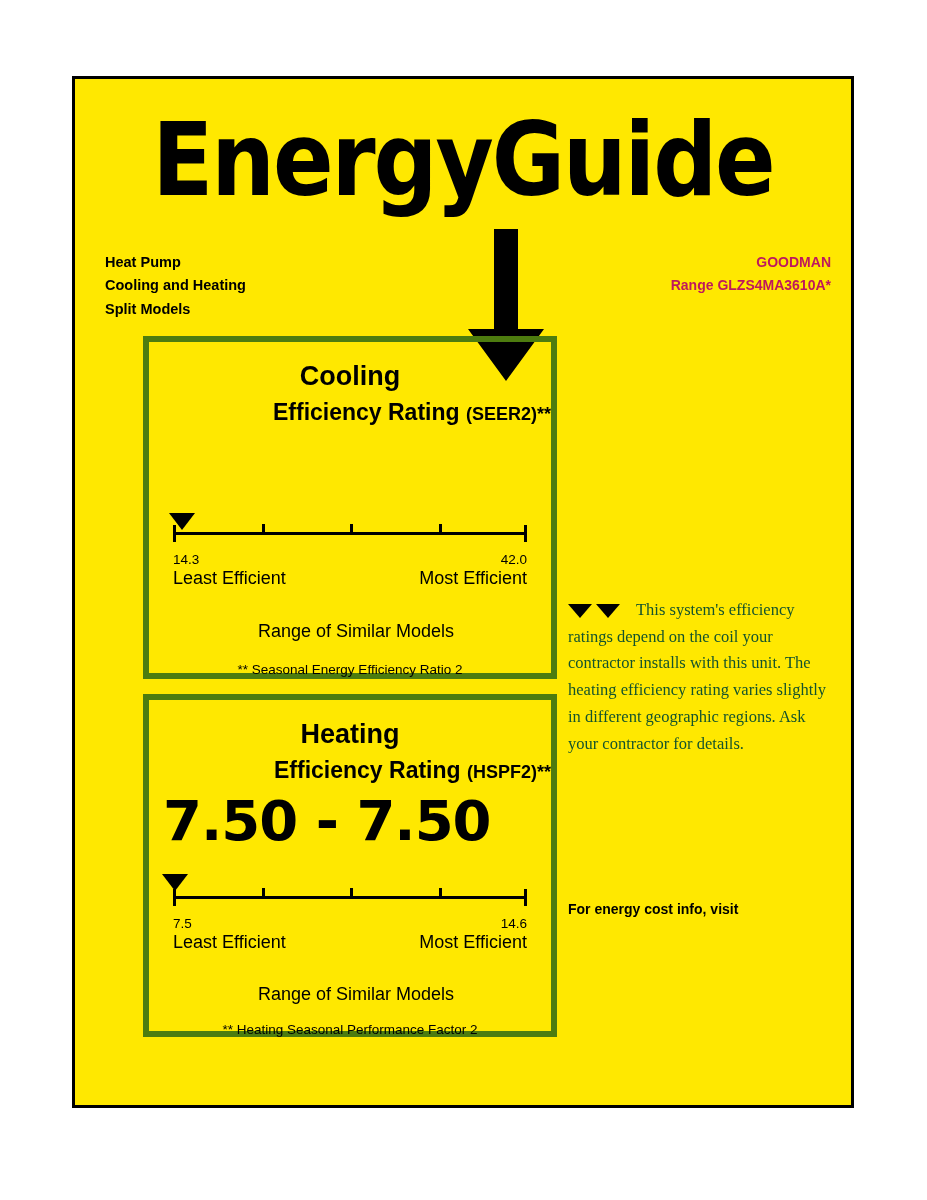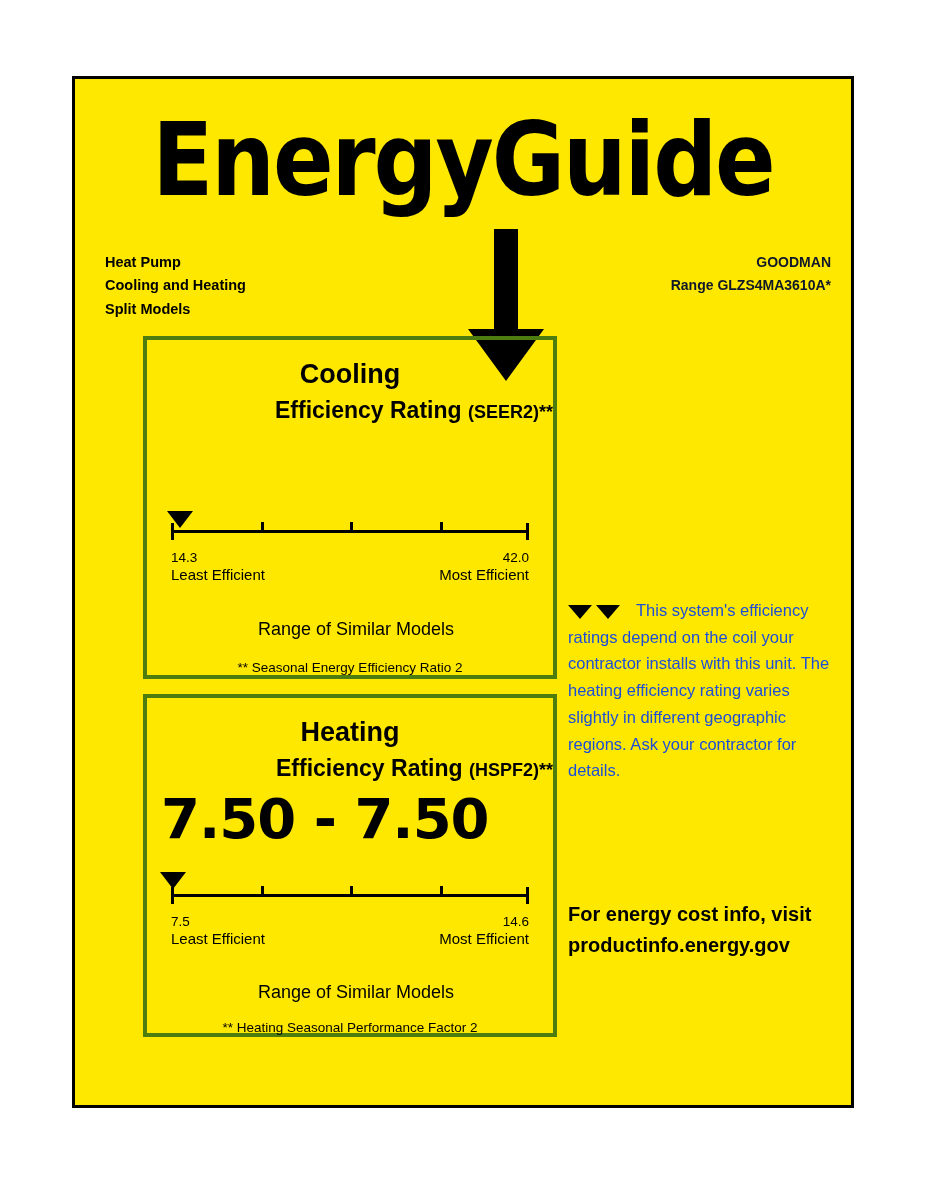--- a/index.html
+++ b/index.html
@@ -81,27 +81,27 @@
     color: #000;
   }
   .desc-right {
     position: absolute;
     right: 20px;
     top: 172px;
     text-align: right;
     font-size: 14px;
     font-weight: bold;
     line-height: 1.62;
-    color: #0f172a;
+    color: #be185d;
   }
 
   
   .rating-box {
     position: absolute;
-    border: 4px solid #4d7c0f;
+    border: 6px solid #4d7c0f;
     box-sizing: border-box;
   }
   #cooling-box { left: 68px; top: 257px; width: 414px; height: 343px; }
   #heating-box { left: 68px; top: 615px; width: 414px; height: 343px; }
 
   .rb-title {
     text-align: center;
     font-size: 27px;
     font-weight: bold;
     margin-top: 19px;
@@ -177,21 +177,21 @@
     font-size: 13.5px;
     font-weight: normal;
     color: #000;
   }
   .scale-sublabels {
     position: absolute;
     left: 0; right: 0;
     top: 36px;
     display: flex;
     justify-content: space-between;
-    font-size: 15px;
+    font-size: 18px;
     color: #000;
   }
 
   .rb-range {
     position: absolute;
     left: 12px; right: 0;
     text-align: center;
     font-size: 18px;
     color: #000;
   }
@@ -209,34 +209,35 @@
   #heating-box .rb-footnote { top: 322px; }
 
   
   .side-note {
     position: absolute;
     left: 493px;
     top: 518px;
     width: 266px;
     font-size: 16.5px;
     line-height: 1.62;
-    color: #1d4ed8;
+    color: #14532d;
+    font-family: Liberation Serif, serif;
   }
   .side-note .note-arrows {
     display: inline-block;
     vertical-align: middle;
     margin-right: 14px;
   }
 
   .cost-info {
     position: absolute;
     left: 493px;
     top: 820px;
     width: 270px;
-    font-size: 20px;
+    font-size: 14px;
     font-weight: bold;
     line-height: 1.55;
     color: #000;
   }
 </style>
 </head>
 <body>
 
 <div class="label-card">
 
@@ -321,16 +322,15 @@
 
   <div class="side-note">
     <svg class="note-arrows" width="54" height="16" viewBox="0 0 54 16" xmlns="http://www.w3.org/2000/svg">
       <polygon points="0,1 24,1 12,15" fill="#000"></polygon>
       <polygon points="28,1 52,1 40,15" fill="#000"></polygon>
     </svg><span>This system's efficiency ratings depend on the coil your contractor installs with this unit.  The heating efficiency rating varies slightly in different geographic regions. Ask your contractor for details.</span>
   </div>
 
   <div class="cost-info">
     <div>For energy cost info, visit</div>
-    <div>productinfo.energy.gov</div>
   </div>
 
 </div>
 
 </body></html>

